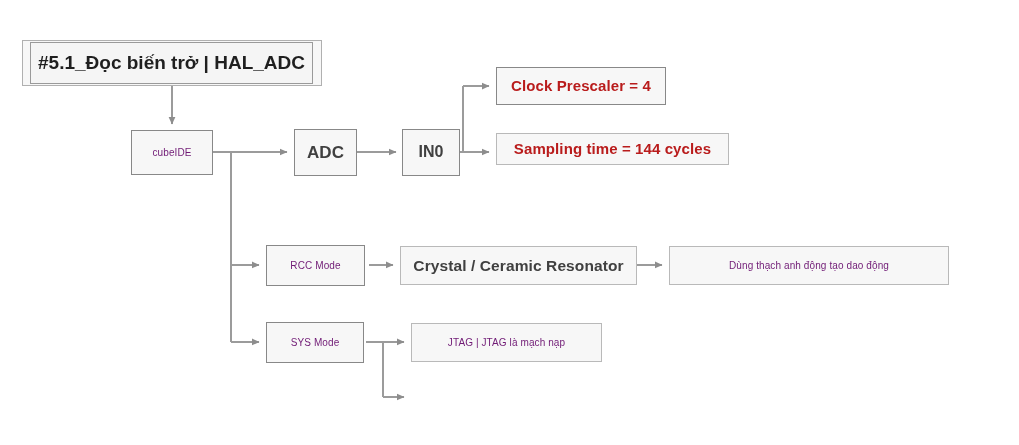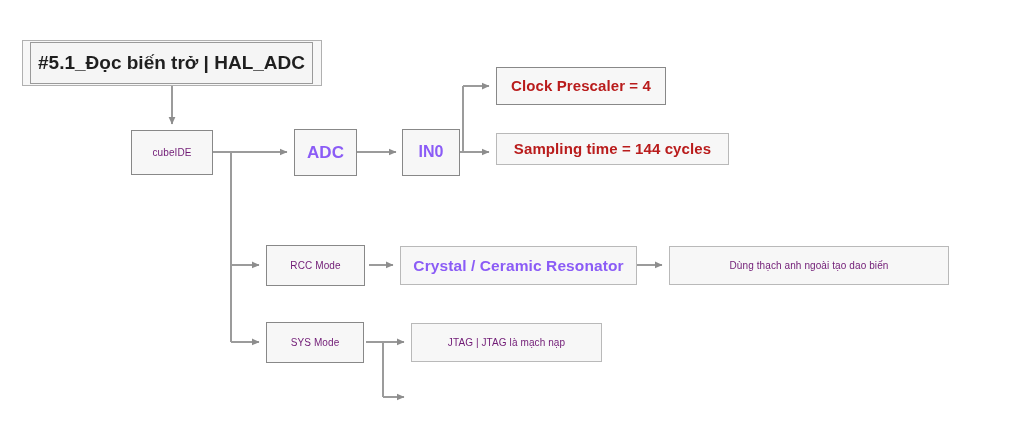--- a/index.html
+++ b/index.html
@@ -28,21 +28,21 @@
     border: 1px solid #9e9e9e;
     display: flex;
     align-items: center;
     justify-content: center;
     color: #701a75;
     font-size: 10px;
     line-height: 1.15;
     white-space: nowrap;
     letter-spacing: 0.1px;
   }
-  .node.bold { font-weight: bold; color: #8b5cf6; }
+  .node.bold { font-weight: bold; color: #404040; }
   .node.green { color: #b91c1c; font-weight: bold; }
   .node.dark-border { border-color: #888888; }
   .node.light-border { border-color: #b9b9b9; }
 
   
   .title-frame {
     position: absolute;
     box-sizing: border-box;
     background: #f7f7f7;
     border: 1px solid #b0b0b0;
@@ -125,20 +125,20 @@
   <div class="node bold dark-border" style="left:402px; top:129px; width:58px; height:47px; font-size:16px;">IN0</div>
 
   <div class="node green dark-border" style="left:496px; top:67px; width:170px; height:38px; font-size:15px;">Clock Prescaler = 4</div>
 
   <div class="node green light-border" style="left:496px; top:133px; width:233px; height:32px; font-size:15px;">Sampling time = 144 cycles</div>
 
   <div class="node dark-border" style="left:266px; top:245px; width:99px; height:41px;">RCC Mode</div>
 
   <div class="node bold light-border" style="left:400px; top:246px; width:237px; height:39px; font-size:15.5px;">Crystal / Ceramic Resonator</div>
 
-  <div class="node light-border" style="left:669px; top:246px; width:280px; height:39px;">Dùng thạch anh ngoài tạo dao biến</div>
+  <div class="node light-border" style="left:669px; top:246px; width:280px; height:39px;">Dùng thạch anh động tạo dao động</div>
 
   <div class="node dark-border" style="left:266px; top:322px; width:98px; height:41px;">SYS Mode</div>
 
   <div class="node light-border" style="left:411px; top:323px; width:191px; height:39px;">JTAG | JTAG là mạch nạp</div>
 
 
 </div>
 
 </body></html>

